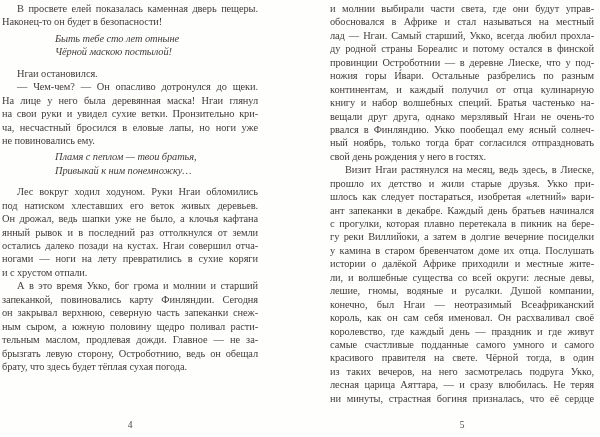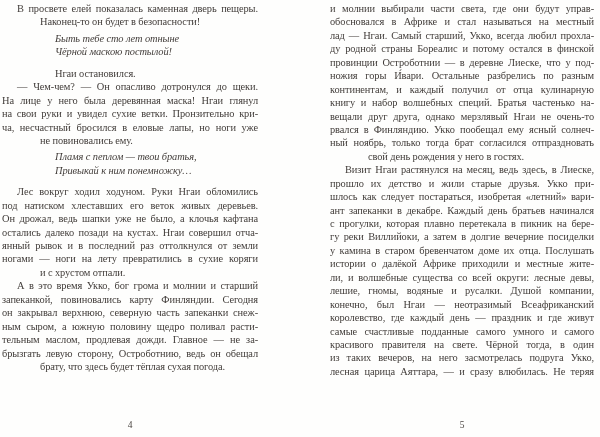--- a/index.html
+++ b/index.html
@@ -30,21 +30,21 @@
     line-height: 13.45px;
     font-size: 10.4px;
     letter-spacing: -0.1px;
     text-align: justify;
     text-align-last: justify;
     text-justify: inter-word;
     overflow: hidden;
     white-space: normal;
   }
   .line.indent { padding-left: 15px; }
-  .line.last   { text-align: right; text-align-last: left; margin-left: 38px; }
+  .line.last   { text-align: right; text-align-last: left; }
   .verse {
     margin: 3px 0 8px 53px;
     font-style: italic;
   }
   .verse .line {
     text-align: right;
     text-align-last: left;
   }
   .page-number {
     position: absolute;
@@ -81,22 +81,22 @@
           <div class="line last">не повиновались ему.</div>
         </div>
         <div class="verse">
           <div class="line">Пламя с пеплом — твои братья,</div>
           <div class="line">Привыкай к ним понемножку…</div>
         </div>
         <div class="para">
           <div class="line indent">Лес вокруг ходил ходуном. Руки Нгаи обломились</div>
           <div class="line">под натиском хлеставших его веток живых деревьев.</div>
           <div class="line">Он дрожал, ведь шапки уже не было, а клочья кафтана</div>
+          <div class="line">янный рывок и в последний раз оттолкнулся от земли</div>
           <div class="line">остались далеко позади на кустах. Нгаи совершил отча-</div>
-          <div class="line">янный рывок и в последний раз оттолкнулся от земли</div>
           <div class="line">ногами — ноги на лету превратились в сухие коряги</div>
           <div class="line last">и с хрустом отпали.</div>
         </div>
         <div class="para">
           <div class="line indent">А в это время Укко, бог грома и молнии и старший</div>
           <div class="line">запеканкой, повиновались карту Финляндии. Сегодня</div>
           <div class="line">он закрывал верхнюю, северную часть запеканки снеж-</div>
           <div class="line">ным сыром, а южную половину щедро поливал расти-</div>
           <div class="line">тельным маслом, продлевая дожди. Главное — не за-</div>
           <div class="line">брызгать левую сторону, Остроботнию, ведь он обещал</div>
@@ -126,22 +126,24 @@
           <div class="line">прошло их детство и жили старые друзья. Укко при-</div>
           <div class="line">шлось как следует постараться, изобретая «летний» вари-</div>
           <div class="line">ант запеканки в декабре. Каждый день братьев начинался</div>
           <div class="line">с прогулки, которая плавно перетекала в пикник на бере-</div>
           <div class="line">гу реки Виллийоки, а затем в долгие вечерние посиделки</div>
           <div class="line">у камина в старом бревенчатом доме их отца. Послушать</div>
           <div class="line">истории о далёкой Африке приходили и местные жите-</div>
           <div class="line">ли, и волшебные существа со всей округи: лесные девы,</div>
           <div class="line">лешие, гномы, водяные и русалки. Душой компании,</div>
           <div class="line">конечно, был Нгаи — неотразимый Всеафриканский</div>
+          <div class="line">король, как он сам себя именовал. Он расхваливал своё</div>
           <div class="line">королевство, где каждый день — праздник и где живут</div>
           <div class="line">самые счастливые подданные самого умного и самого</div>
           <div class="line">красивого правителя на свете. Чёрной тогда, в один</div>
           <div class="line">из таких вечеров, на него засмотрелась подруга Укко,</div>
           <div class="line">лесная царица Аяттара, — и сразу влюбилась. Не теряя</div>
+          <div class="line">ни минуты, страстная богиня призналась, что её сердце</div>
         </div>
       </div>
     <div class="page-number">5</div>
   </div>
 </div>
 
 </body></html>

